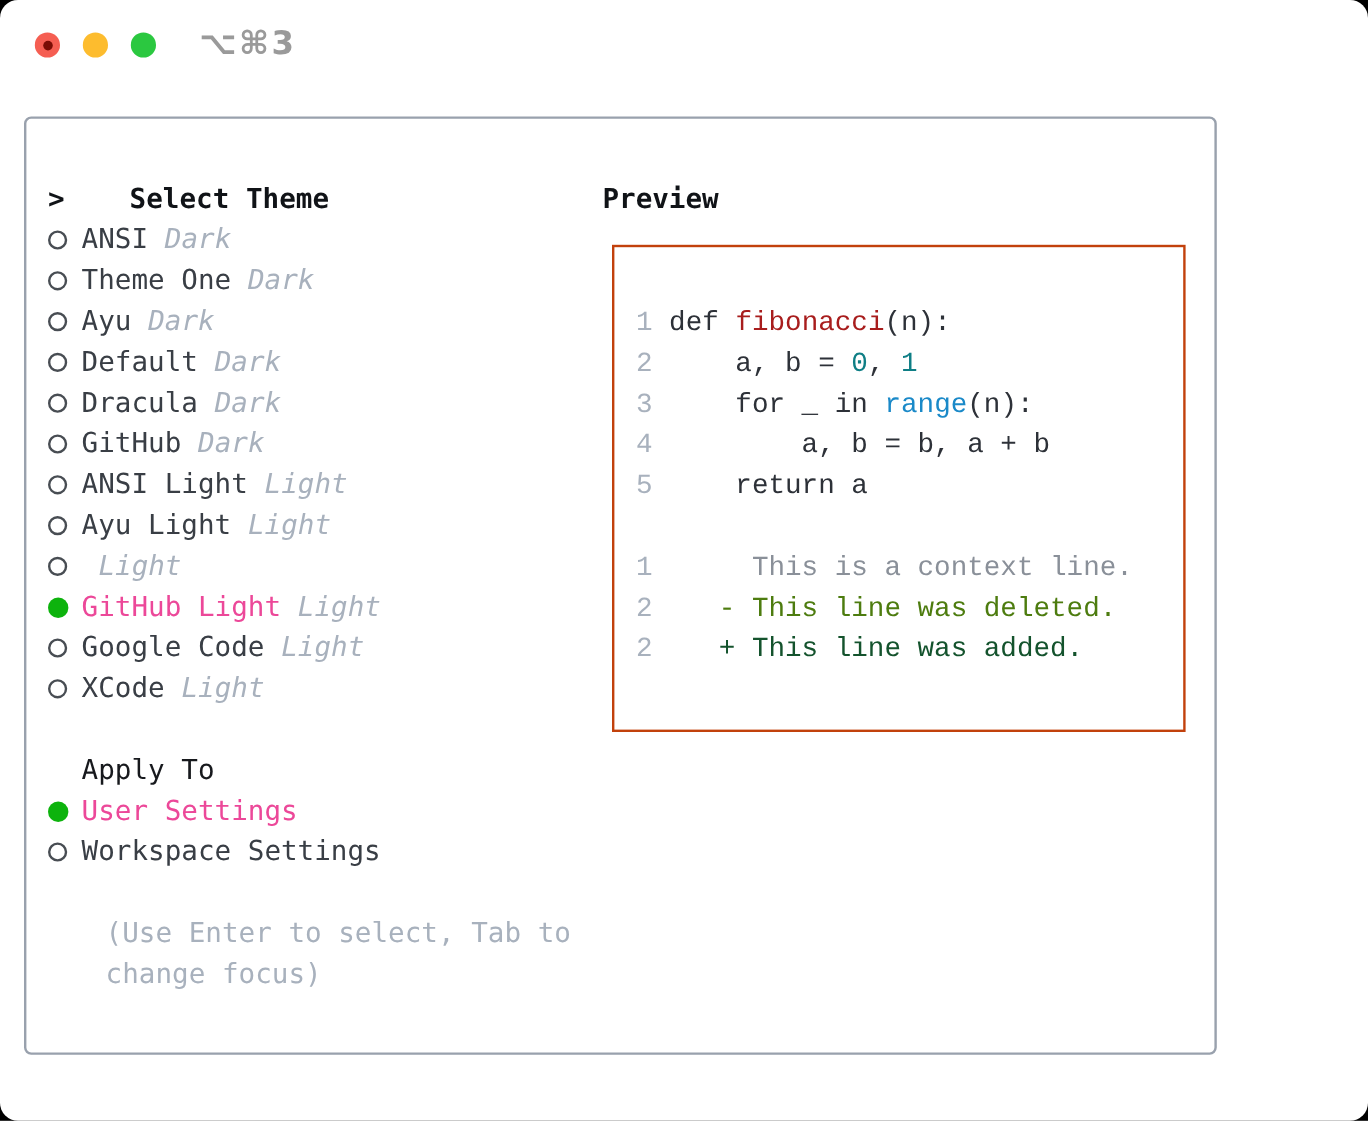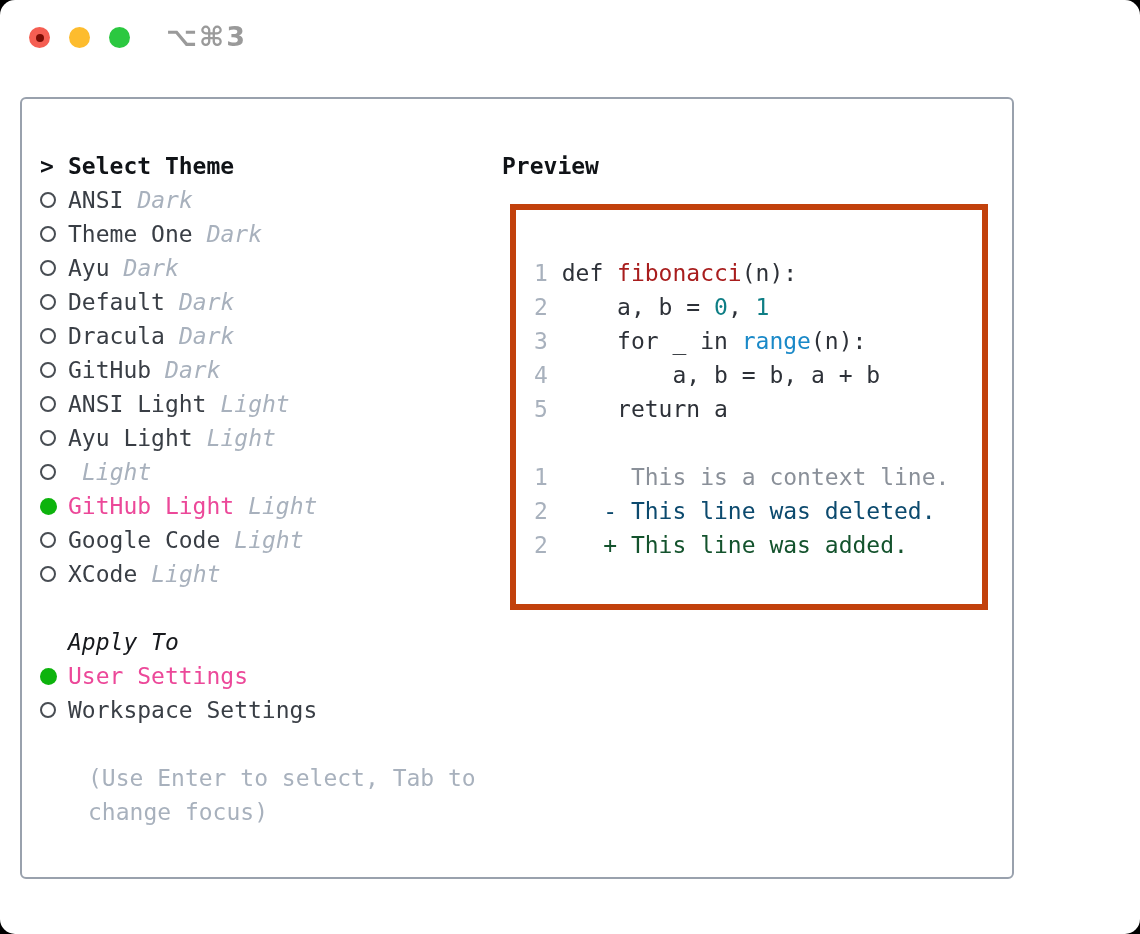--- a/index.html
+++ b/index.html
@@ -32,44 +32,45 @@
     border:2px solid #99a1ad;border-radius:6px;box-sizing:border-box;
     background:#fff;
   }
   
   .left{position:absolute;left:18px;top:50px;font-size:23px;}
   .row{display:flex;align-items:center;height:34px;white-space:pre;}
   .marker{width:28px;flex:0 0 28px;display:flex;align-items:center;}
   .gt{font-weight:bold;color:#101317;}
   .dot{width:12px;height:12px;border:2px solid #484d53;border-radius:50%;box-sizing:content-box;}
   .dot.sel{width:17px;height:17px;border:none;background:#0db30d;}
-  .hdr{font-weight:bold;color:#101317;}
-  .subhdr{color:#17191d;font-style:italic;}
+  .hdr{font-weight:bold;color:#101317;margin-left:40px;}
+  .subhdr{color:#17191d;}
   .label{color:#393e45;}
   .selected .label{color:#ec4899;}
   .suffix{color:#a8b1bd;font-style:italic;margin-left:14px;}
   .hint-line{height:34px;line-height:34px;color:#a8b1bd;white-space:pre;margin-left:48px;}
   
   .preview-header{
     position:absolute;left:480px;top:50px;height:34px;line-height:34px;
     font-size:23px;font-weight:bold;color:#101317;text-align:center;
   }
   .pbox{
     position:absolute;left:488px;top:105px;width:478px;height:406px;
-    border:6px solid #c2410c;box-sizing:border-box;background:#fff;
+    border:2px solid #c2410c;box-sizing:border-box;background:#fff;
     padding:46px 0 0 18px;
+    font-family:Liberation Mono, monospace;
   }
   .pline{height:34px;line-height:34px;font-size:23px;white-space:pre;}
   .lineno{display:inline-block;width:2ch;color:#a8b1bd;}
   .seg-code{color:#2d3138;}
   .seg-function{color:#a81d1d;}
   .seg-number{color:#0e7e85;}
   .seg-call{color:#1a89c8;}
   .seg-context{color:#8a9099;}
-  .seg-deleted{color:#0c4a6e;}
+  .seg-deleted{color:#4d7c0f;}
   .seg-added{color:#14532d;}
 </style>
 </head>
 <body>
 
 <div class="window">
 
   <div class="lights">
     <span class="light light-close"></span>
     <span class="light light-min"></span>

